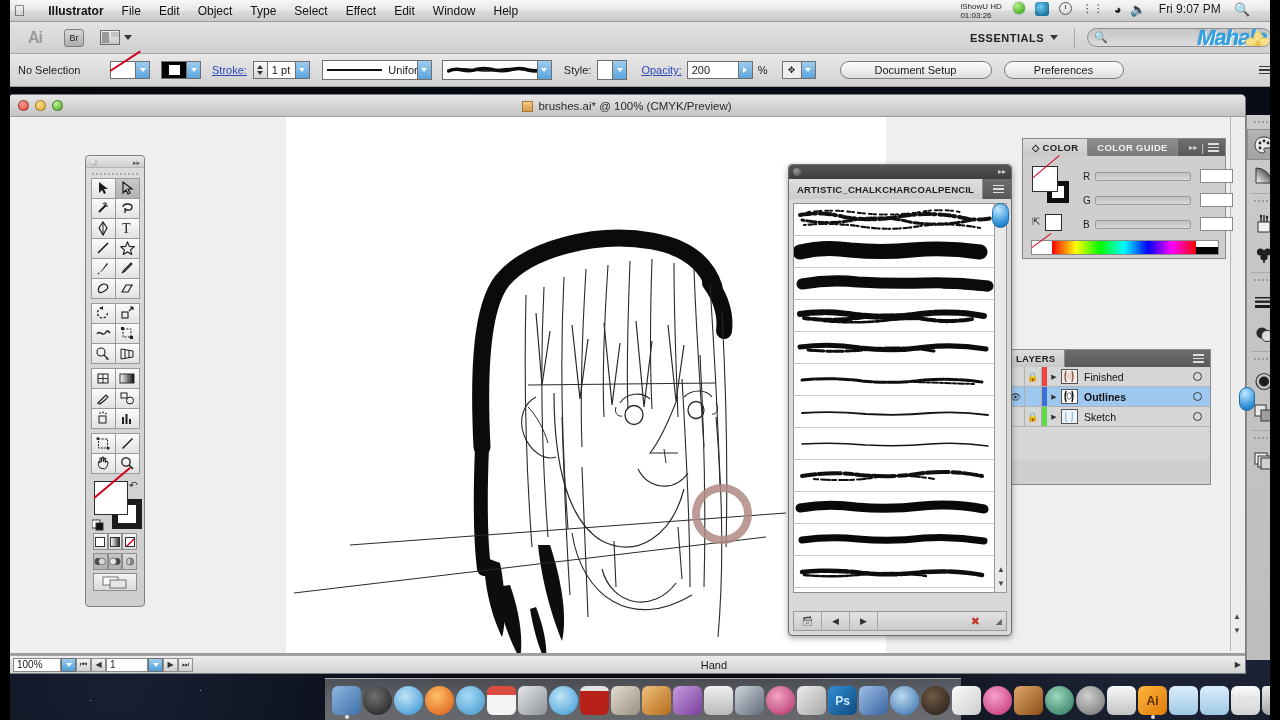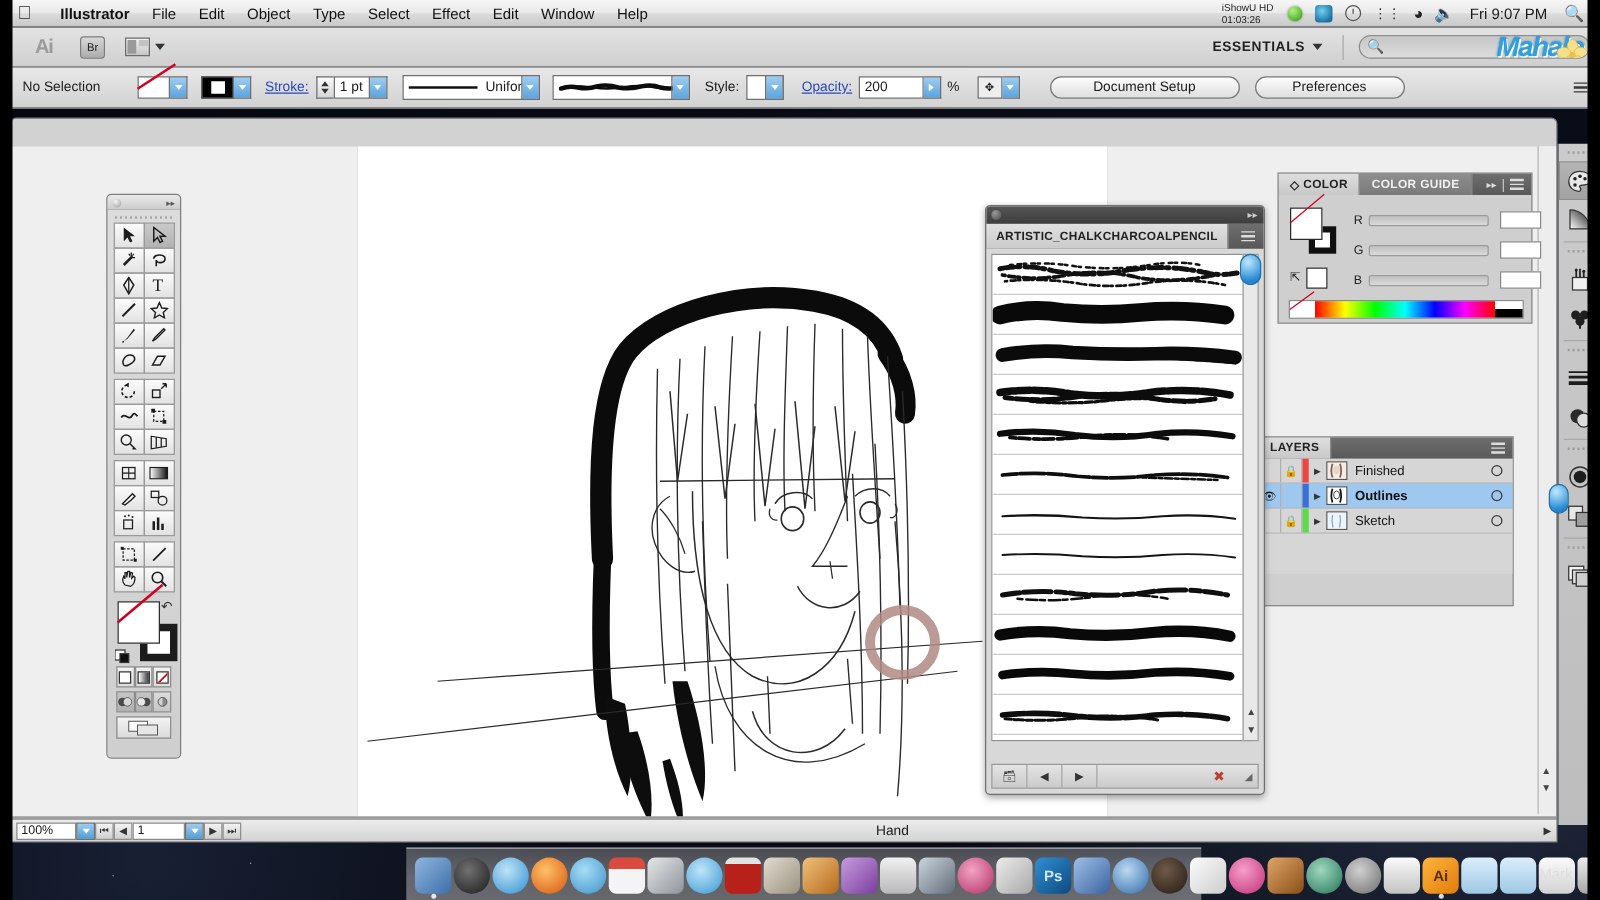--- a/index.html
+++ b/index.html
@@ -25,21 +25,21 @@
   #menubar {
     position:absolute; left:0; top:0; width:1280px; height:22px;
     background:linear-gradient(to bottom,#f6f6f6 0%,#e9e9e9 48%,#dcdcdc 52%,#c9c9c9 100%);
     border-bottom:1px solid #9a9a9a;
     display:flex; align-items:center;
     z-index:40;
   }
   #menubar .apple { margin:0 14px 0 14px; font-size:15px; line-height:1; color:#2b2b2b; }
   #menubar .mi { padding:0 9px; font-size:12px; color:#111; line-height:22px; white-space:nowrap;}
   #menubar .mi.app { font-weight:bold; }
-  #menubar .right { margin-left:auto; display:flex; align-items:center; padding-right:4px; }
+  #menubar .right { margin-left:auto; display:flex; padding-right:21px; }
   #menubar .right .txt { font-size:12px; padding:0 8px; }
   .ishowu { font-size:8px; line-height:9px; text-align:left; padding:0 6px; color:#222;}
   .dot-green{ width:12px;height:12px;border-radius:50%;
     background:radial-gradient(circle at 35% 30%, #b6f08a, #4fb32a 70%, #2e7d19);
     box-shadow:0 0 2px rgba(0,0,0,.4); margin:0 5px;}
   .ico-dropbox{ width:14px;height:14px;border-radius:3px;margin:0 5px;
     background:radial-gradient(circle at 40% 35%, #6fd0f5, #1a6f9c 75%);}
   .ico-clock{ width:13px;height:13px;border-radius:50%;border:1.5px solid #555;margin:0 5px;position:relative;}
   .ico-clock:after{content:"";position:absolute;left:5px;top:2px;width:1px;height:4px;background:#555;}
   .ico-bt{ font-size:11px; margin:0 5px; color:#333;}
@@ -423,20 +423,30 @@
     <span class="pill" style="width:152px;margin-left:24px;">Document Setup</span>
     <span class="pill" style="width:120px;margin-left:12px;">Preferences</span>
     <span class="panel-menu-ico" style="margin-left:auto;margin-right:10px;">
         <b></b>
         <b></b>
         <b></b>
       </span>
   </div>
 
   <div id="docwin">
+    <div id="doctitle">
+      <div class="tl-lights">
+        <span class="tl red"></span>
+        <span class="tl yel"></span>
+        <span class="tl grn"></span>
+      </div>
+      <div class="doc-title-txt">
+        <span class="doc-ico"></span><span>brushes.ai* @ 100% (CMYK/Preview)</span>
+      </div>
+    </div>
 
     <div id="doc-body">
       <div id="canvas-left"></div>
       <div id="canvas-right"></div>
 
       <div id="canvas-area">
         <svg class="art-svg" width="600" height="536" viewBox="0 0 600 536">
 
           <path d="M196 330 C192 250 196 190 216 164 C242 132 310 114 366 124 C400 130 420 146 428 170" stroke="#0b0b0b" stroke-width="17" fill="none" stroke-linecap="round"></path>
           <path d="M196 330 C194 380 194 420 198 452" stroke="#0b0b0b" stroke-width="14" fill="none" stroke-linecap="round"></path>

